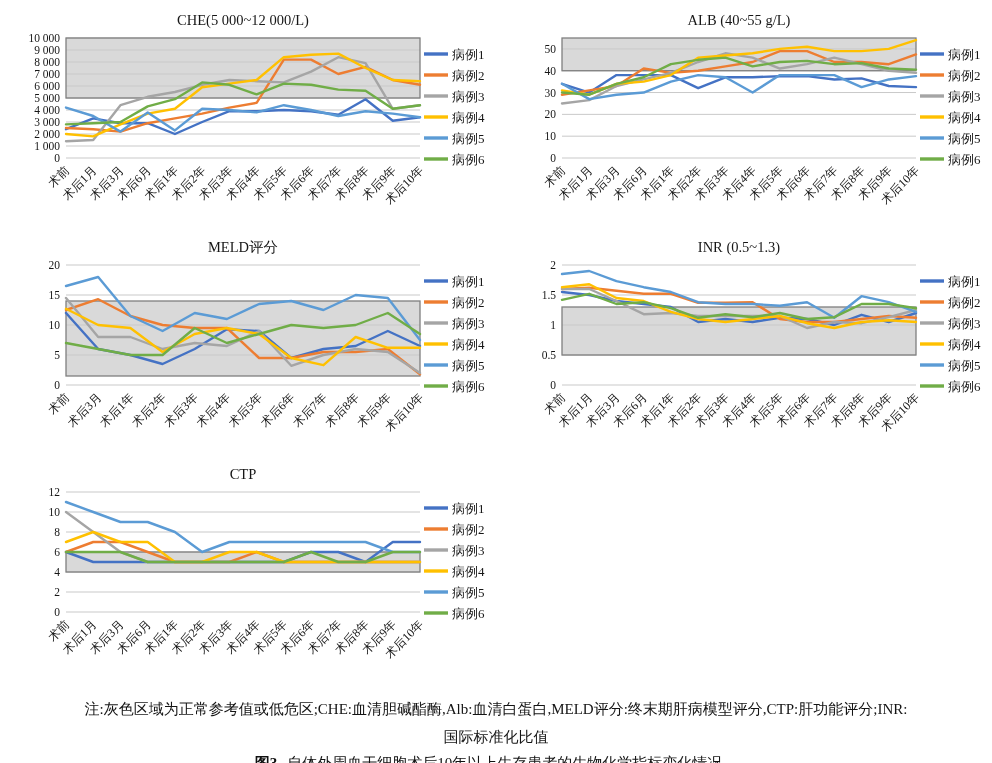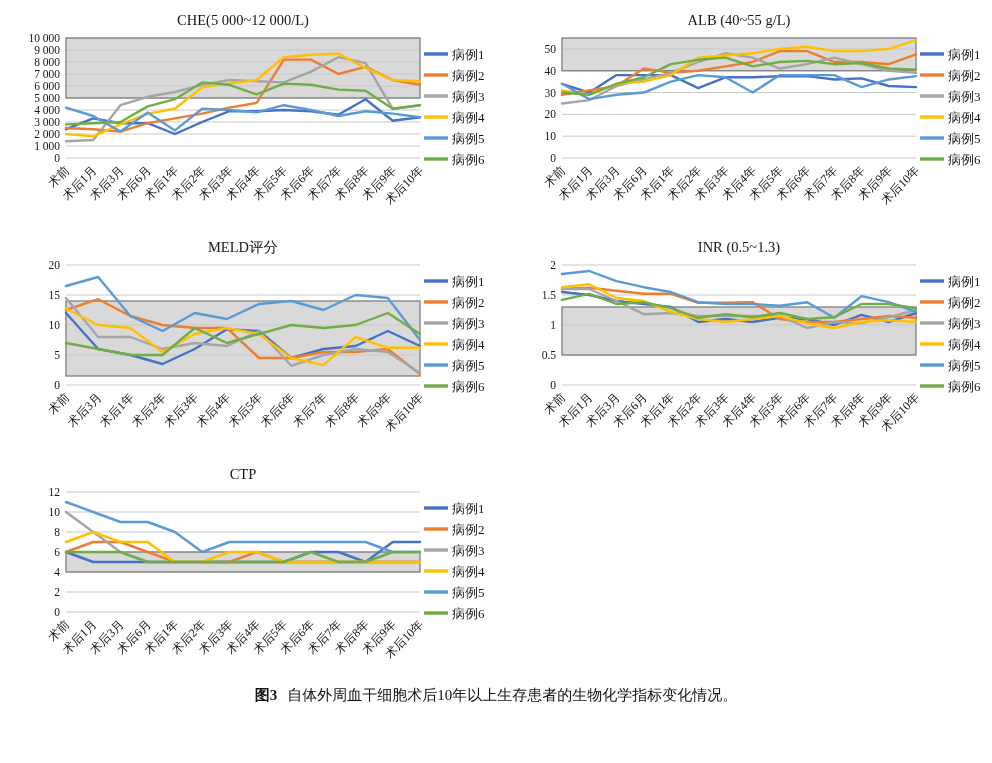--- a/index.html
+++ b/index.html
@@ -278,16 +278,20 @@
           <line x1="424" x2="448" y1="109" y2="109" stroke="#FFC000" stroke-width="3.4"></line>
           <text x="452" y="113.5" class="legend">病例4</text>
           <line x1="424" x2="448" y1="130" y2="130" stroke="#5B9BD5" stroke-width="3.4"></line>
           <text x="452" y="134.5" class="legend">病例5</text>
           <line x1="424" x2="448" y1="151" y2="151" stroke="#70AD47" stroke-width="3.4"></line>
           <text x="452" y="155.5" class="legend">病例6</text>
         </svg>
     </figure>
   </div>
 
+  <div class="note-block">
+    <div>注:灰色区域为正常参考值或低危区;CHE:血清胆碱酯酶,Alb:血清白蛋白,MELD评分:终末期肝病模型评分,CTP:肝功能评分;INR:</div>
+    <div>国际标准化比值</div>
+  </div>
   <div class="caption-line">
     <strong>图3</strong><span>自体外周血干细胞术后10年以上生存患者的生物化学指标变化情况。</span>
   </div>
 </div>
 
 </body></html>

